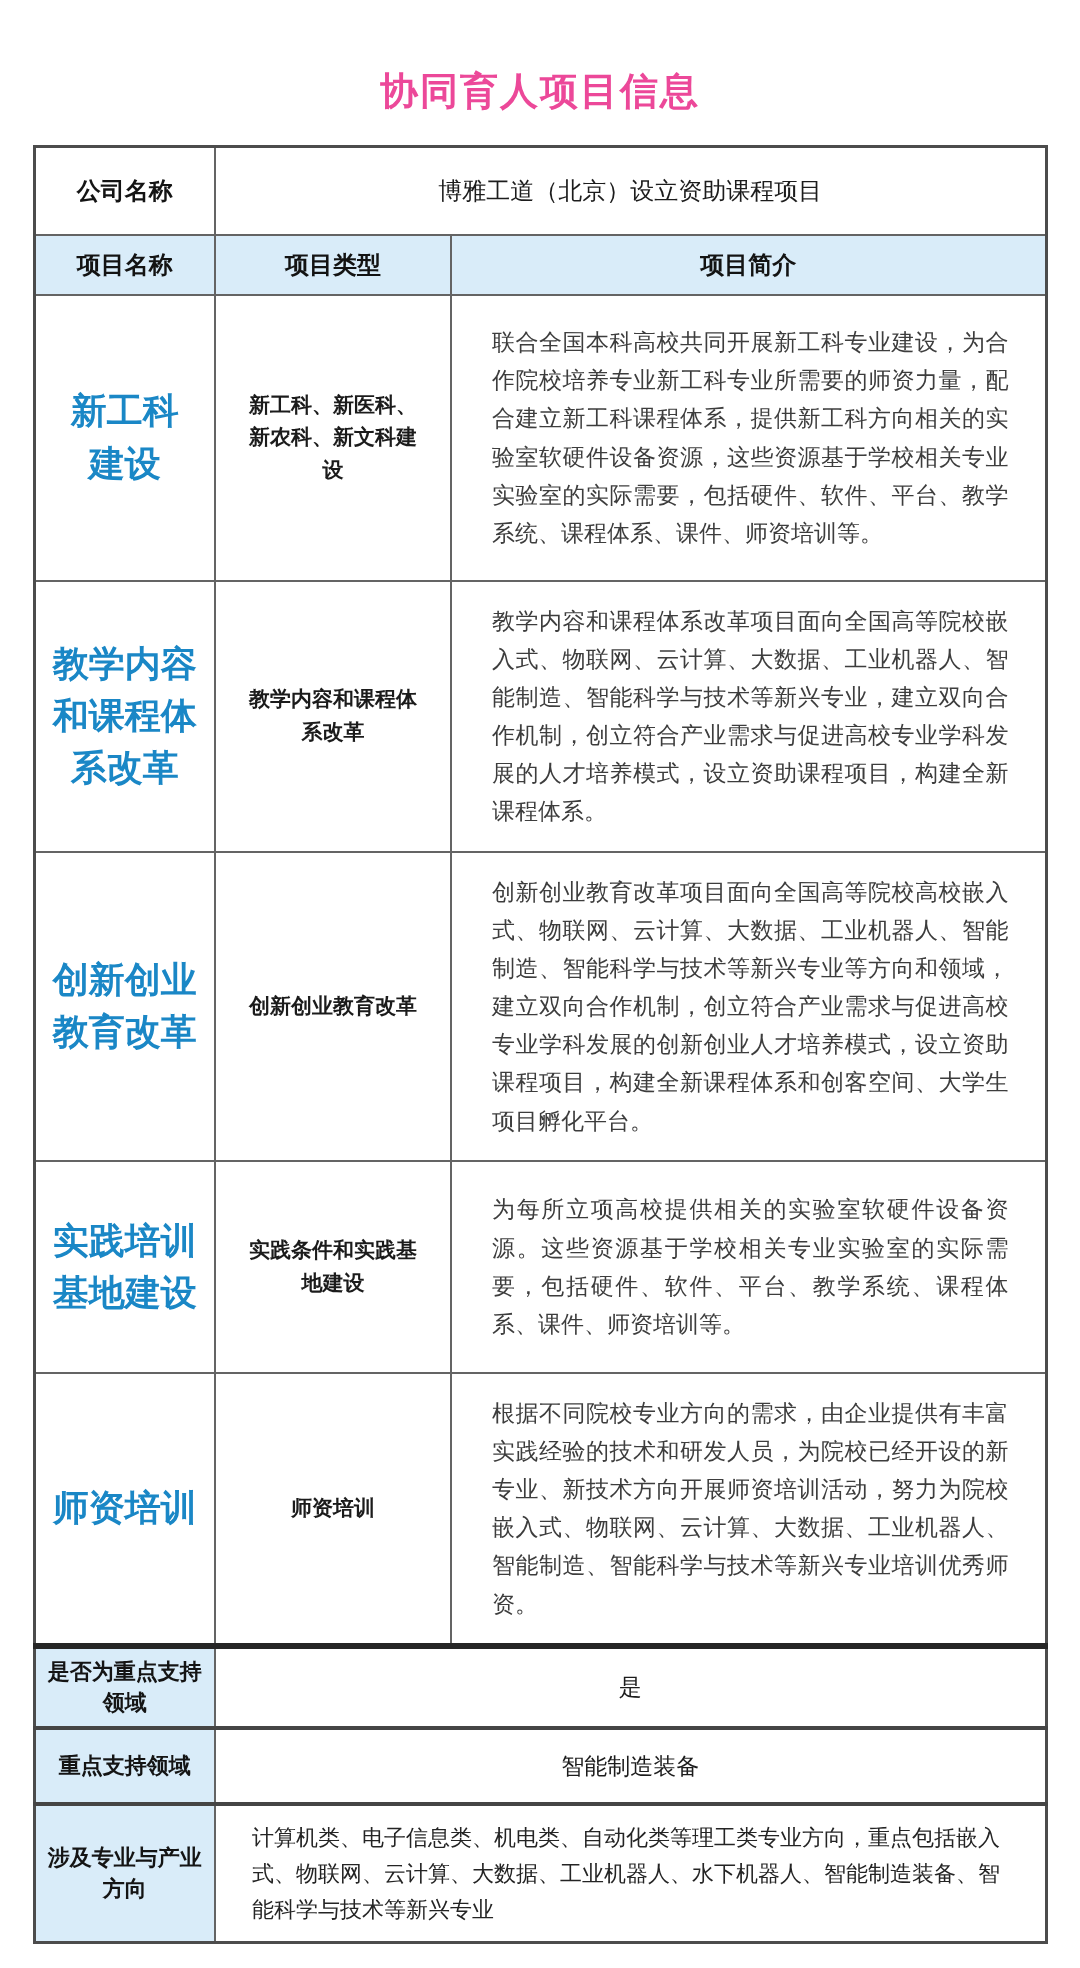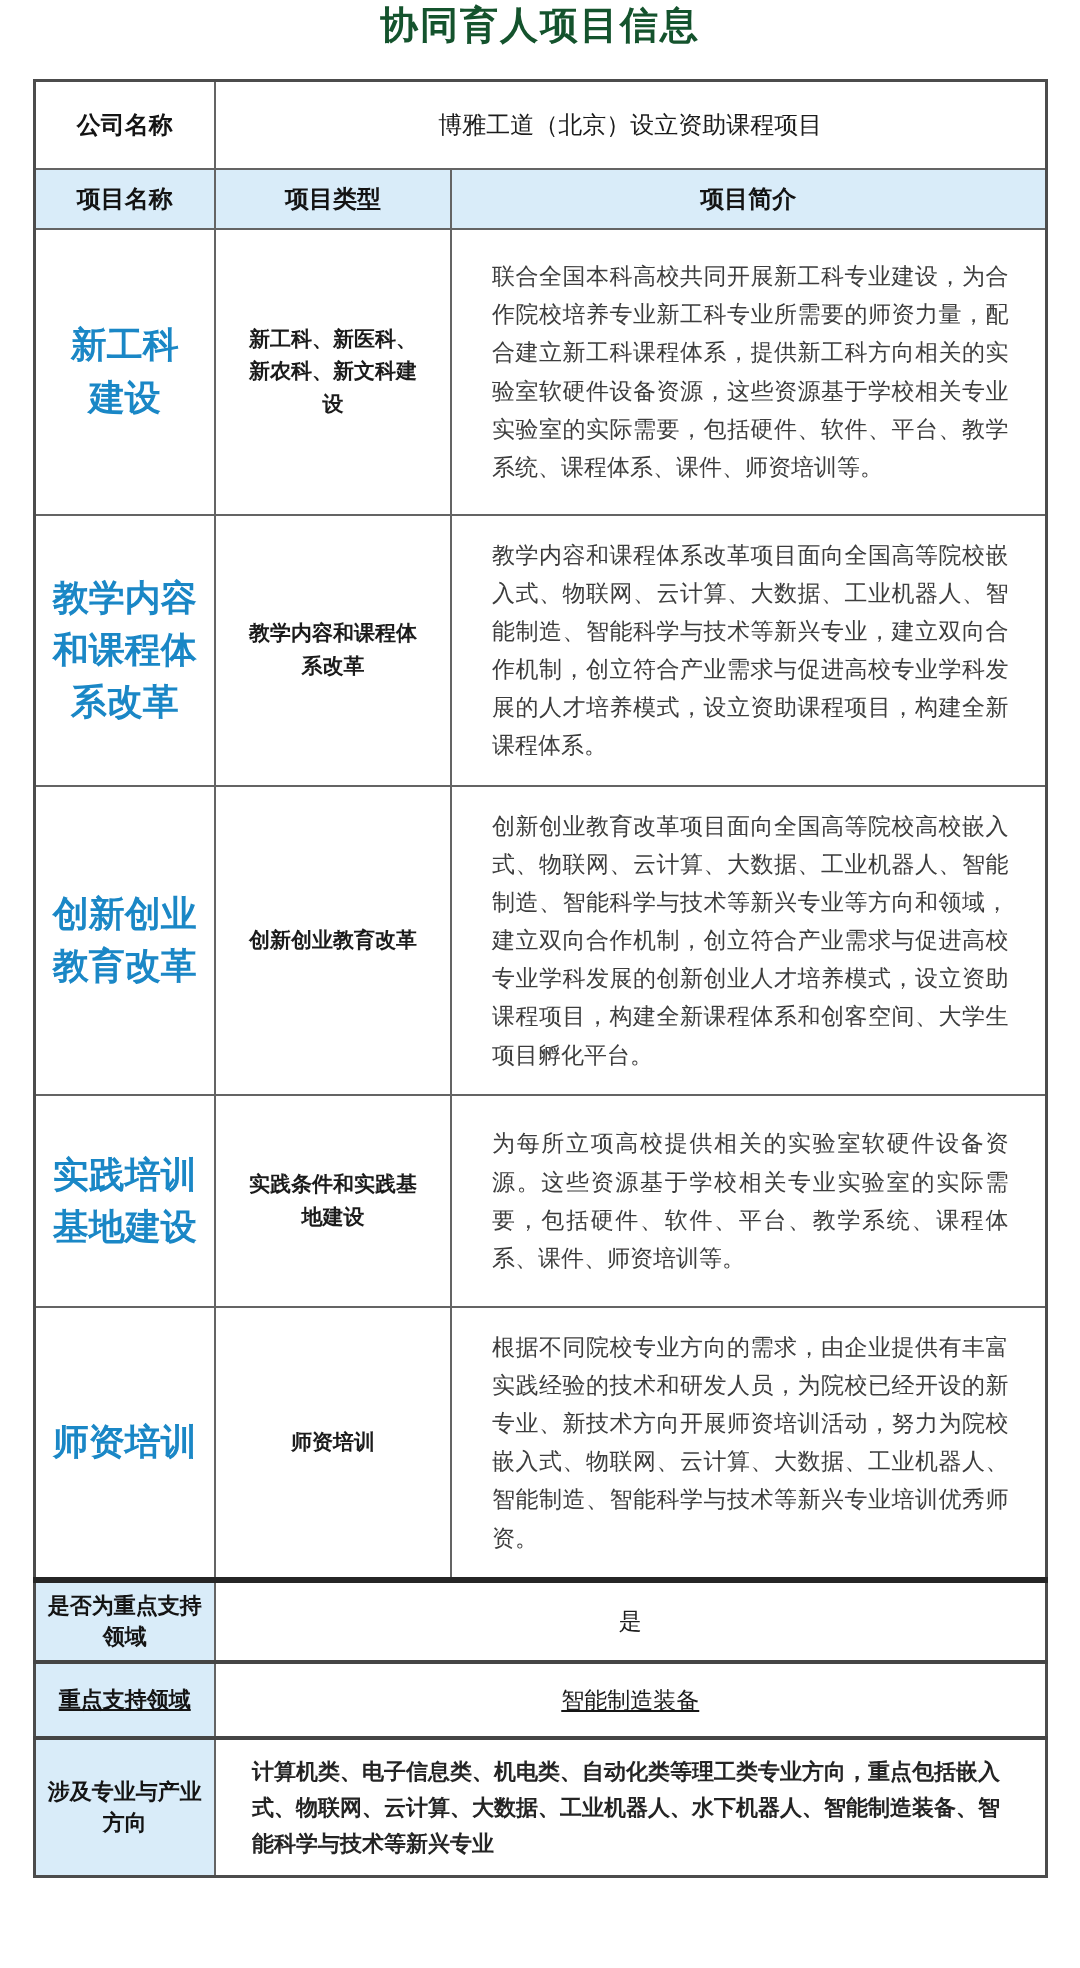--- a/index.html
+++ b/index.html
@@ -2,42 +2,42 @@
 <html><head>
 <meta charset="utf-8">
 <style>
   html,body{margin:0;padding:0;}
   body{
     width:1080px;height:1968px;background:#ffffff;
     font-family:"Liberation Sans","DejaVu Sans",sans-serif;
     color:#151515;overflow:hidden;
   }
   .title{
-    margin:0;text-align:center;
-    font-size:38px;font-weight:bold;letter-spacing:2px;color:#14532d;
+    margin:0;padding-top:66px;text-align:center;
+    font-size:38px;font-weight:bold;letter-spacing:2px;color:#ec4899;
   }
   table.info-table{
     border-collapse:collapse;table-layout:fixed;
     width:1012px;margin:28px auto 0;
     border:3px solid #4c4c4c;
   }
   td{border:2px solid #646464;vertical-align:middle;padding:6px 12px;box-sizing:border-box;}
   col.c1{width:181px;}
   col.c2{width:236px;}
   col.c3{width:595px;}
 
   tr.r-company{height:88px;}
   tr.r-header{height:60px;}
   tr.r-p1{height:286px;}
   tr.r-p2{height:264px;}
   tr.r-p3{height:300px;}
   tr.r-p4{height:212px;}
   tr.r-p5{height:257px;}
   tr.r-f1{height:78px;padding-left:46px;}
-  tr.r-f2{height:76px;text-decoration:underline;}
+  tr.r-f2{height:76px;}
   tr.r-f3{height:127px;}
 
   td.label{font-size:24px;font-weight:bold;text-align:center;color:#141414;}
   td.center-value{font-size:24px;font-weight:500;text-align:center;color:#1c1c1c;}
   tr.r-header td{
     background:#d9ecf9;font-size:24px;font-weight:bold;
     text-align:center;color:#131313;
   }
   td.pname{
     color:#1a87c6;font-size:36px;font-weight:bold;text-align:center;
@@ -50,21 +50,21 @@
   td.pdesc{
     font-size:23px;font-weight:400;color:#3d3d3d;text-align:justify;
     line-height:1.66;padding:20px 36px 20px 40px;
   }
   td.flabel{
     background:#d9ecf9;font-size:22px;font-weight:bold;text-align:center;
     color:#141414;line-height:1.4;white-space:pre-line;padding:8px 8px;
   }
   td.fvalue-center{font-size:23px;font-weight:500;text-align:center;color:#1c1c1c;}
   td.fvalue-left{
-    font-size:22px;font-weight:700;color:#242424;text-align:left;
+    font-size:22px;font-weight:400;color:#242424;text-align:left;
     line-height:1.62;padding:14px 32px 14px 36px;
   }
   tr.r-f1 td{border-top:6px solid #262626;}
   tr.r-f2 td{border-top:4px solid #454545;}
   tr.r-f3 td{border-top:4px solid #454545;}
 </style>
 </head>
 <body>
 
 <h1 class="title">协同育人项目信息</h1>

